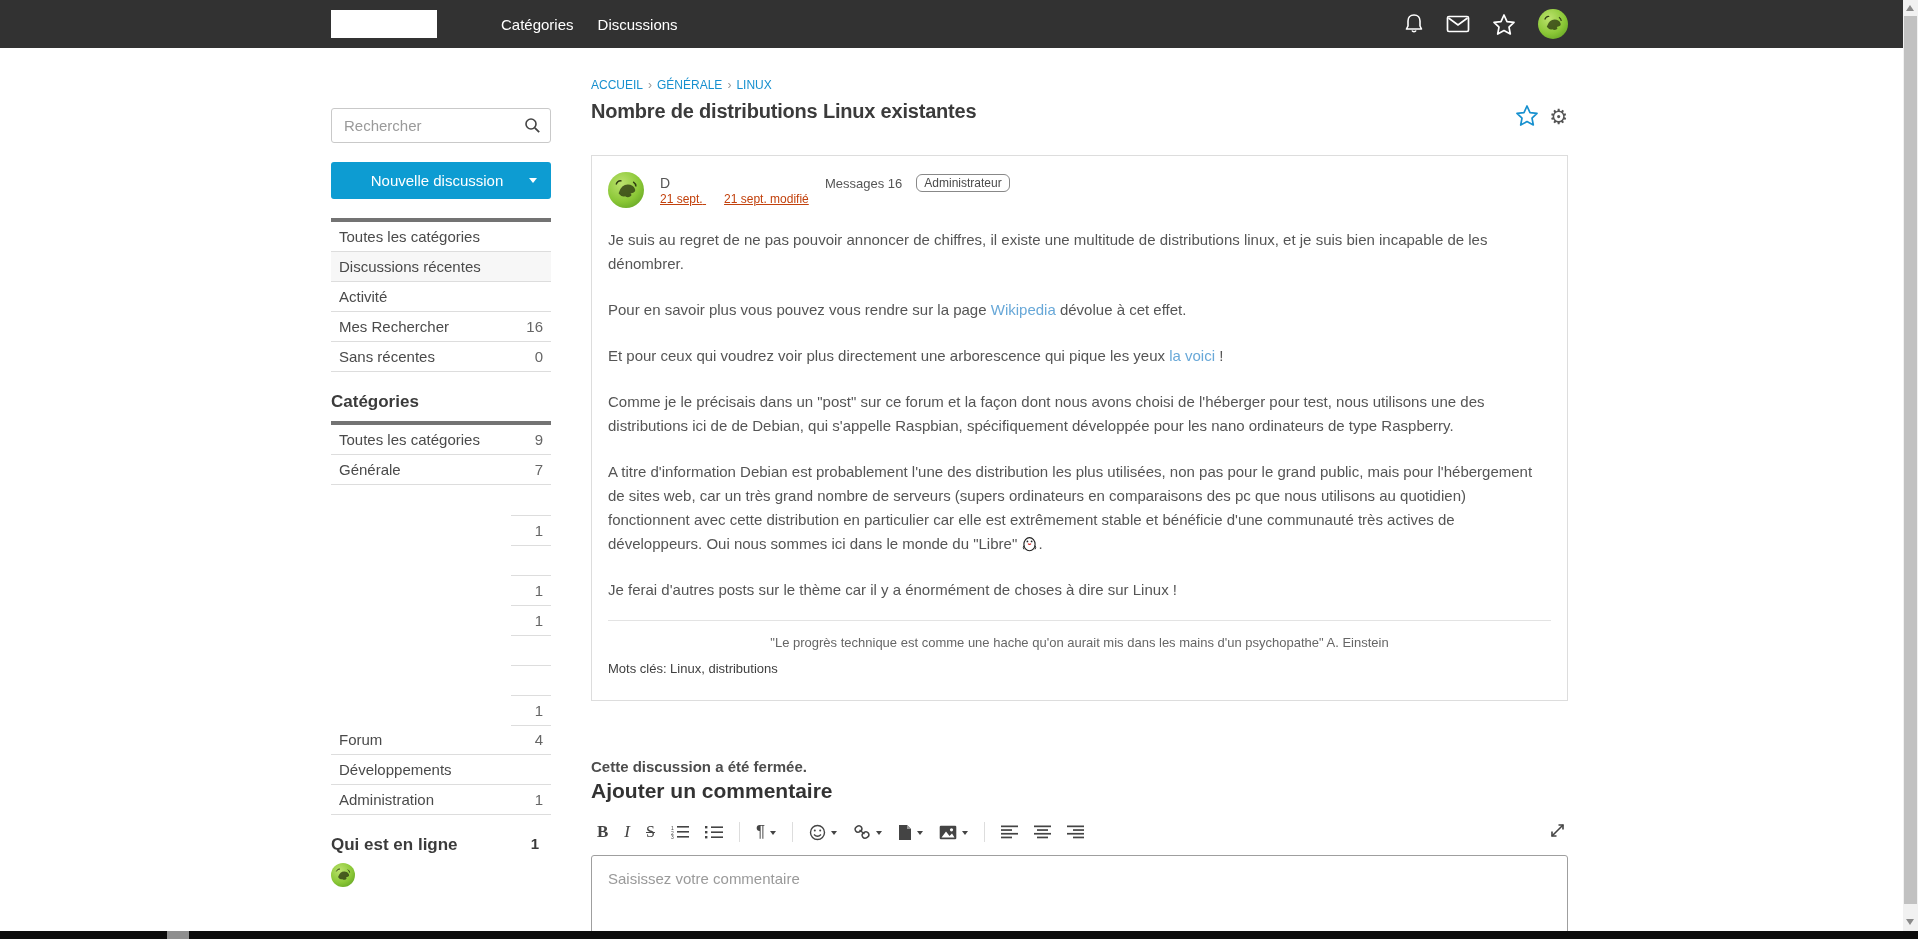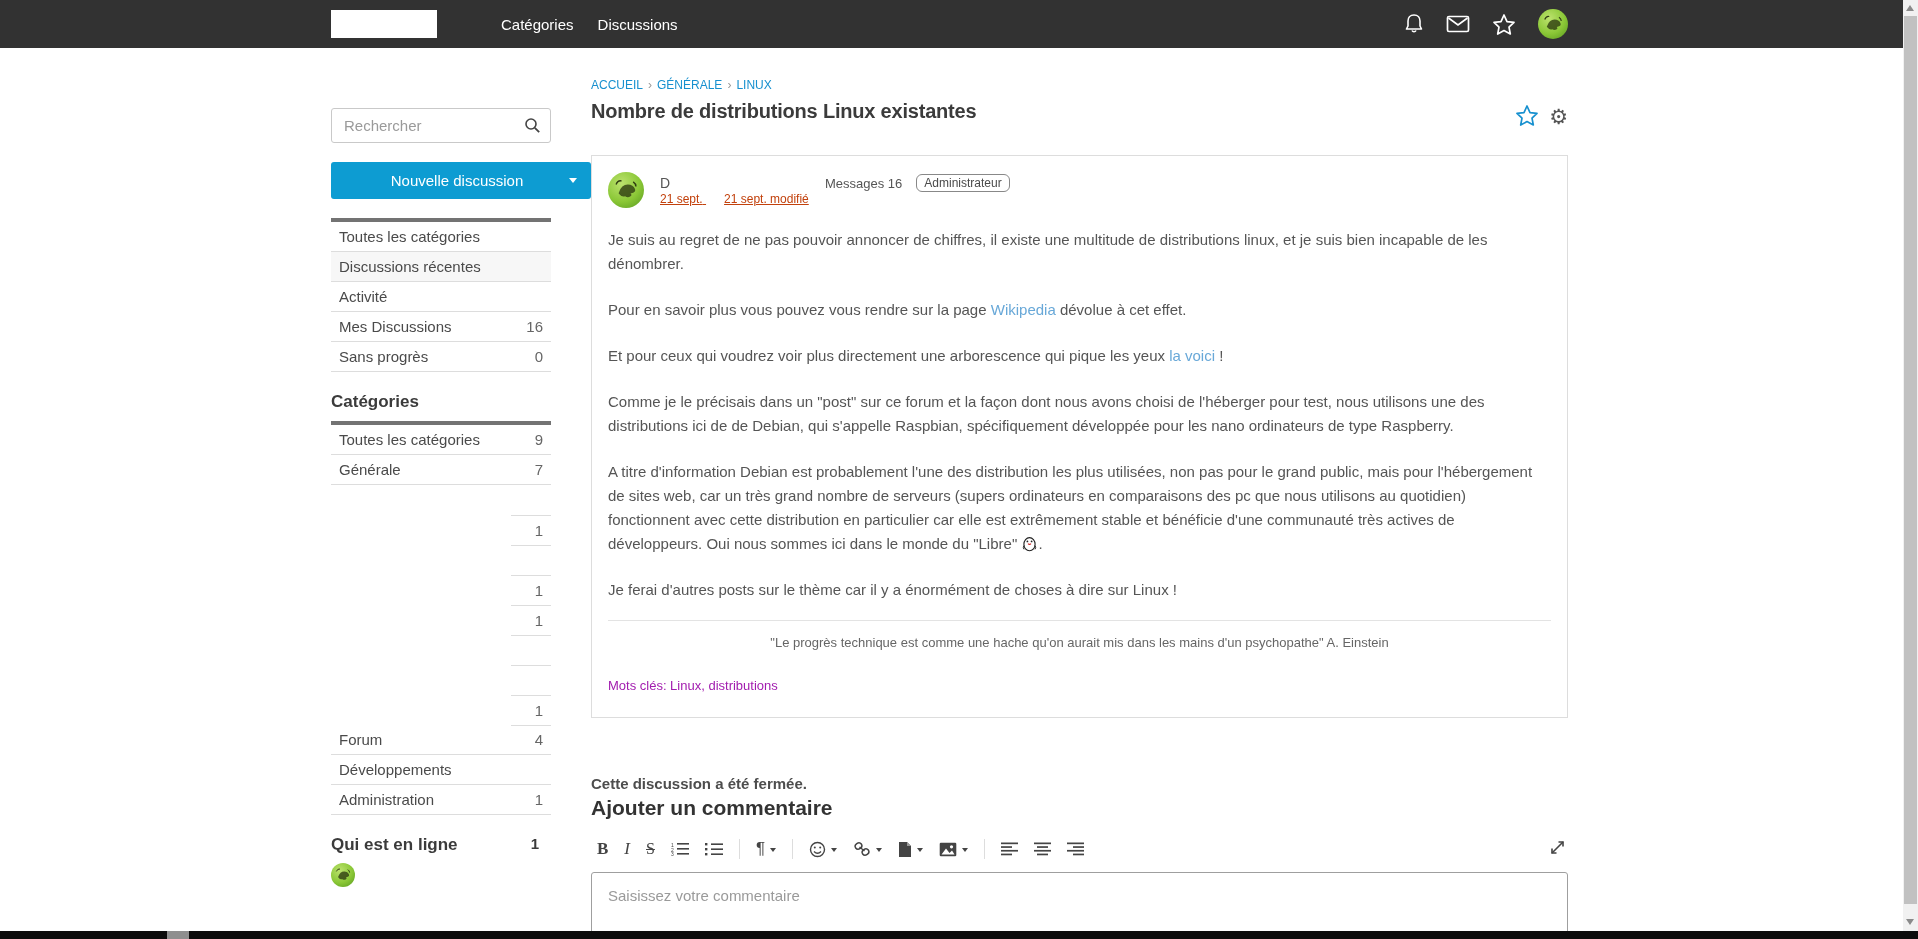--- a/index.html
+++ b/index.html
@@ -38,21 +38,21 @@
   .sidebar { width:220px; flex:0 0 auto; }
   .main { width:977px; margin-left:40px; flex:0 0 auto; }
 
   
   .search-wrap { position:relative; margin-top:60px; }
   .search-input { width:220px; height:35px; border:1px solid #c9c9c9; border-radius:3px;
     padding:0 34px 0 12px; font-size:15px; color:#555; font-family:inherit; outline:none; }
   .search-input::placeholder { color:#9a9a9a; }
   .search-icon { position:absolute; right:10px; top:9px; }
 
-  .new-disc-btn { margin-top:19px; width:260px; height:37px; background:#0d9cd2; border:none; border-radius:3px;
+  .new-disc-btn { margin-top:19px; width:220px; height:37px; background:#0d9cd2; border:none; border-radius:3px;
     color:#fff; font-size:15px; font-family:inherit; display:flex; align-items:center; cursor:pointer; position:relative; }
   .new-disc-btn .lbl { flex:1; text-align:center; padding-left:14px; }
   .caret { display:inline-block; width:0; height:0; border-left:4px solid transparent;
     border-right:4px solid transparent; border-top:5px solid currentColor; }
   .new-disc-btn .caret { margin-right:14px; }
 
   ul.side-list { list-style:none; margin-top:19px; border-top:4px solid #737373; }
   ul.side-list li { position:relative; height:30px; display:flex; align-items:center;
     padding:0 8px; border-bottom:1px solid #ddd; font-size:15px; color:#4a4a4a; cursor:pointer; }
   ul.side-list li .cnt { margin-left:auto; color:#666; }
@@ -87,21 +87,21 @@
   .ph-line2 .edited { margin-left:18px; }
 
   .post-body { margin-top:20px; font-size:15px; line-height:24px; color:#555; }
   .post-body p { margin-bottom:22px; }
   .post-body p:last-child { margin-bottom:0; }
   .post-body a.body-link { color:#68a8d8; text-decoration:none; cursor:pointer; }
   .post-body svg.penguin { vertical-align:-3px; margin:0 1px; }
 
   .sig-divider { border:none; border-top:1px solid #e3e3e3; margin:18px 0 0 0; }
   .signature { margin-top:14px; text-align:center; font-size:13px; color:#666; }
-  .post-tags { margin-top:28px; font-size:13px; color:#a21caf; }
+  .post-tags { margin-top:11px; font-size:13px; color:#404040; }
 
   .closed-notice { margin-top:57px; font-size:15px; color:#4d4d4d;font-weight:bold; }
   .add-comment-heading { margin-top:4px; font-size:21px; font-weight:bold; color:#333; }
 
   .editor-toolbar { margin-top:16px; display:flex; align-items:center; color:#444; }
   .tb-group { display:flex; align-items:center; gap:4px; }
   .tb-sep { width:1px; height:20px; background:#ddd; margin:0 10px; }
   .tb-btn { display:flex; align-items:center; gap:5px; padding:3px 6px; cursor:pointer; border-radius:2px; color:#444; }
   .tb-btn .glyph-b { font-family:"Liberation Serif", serif; font-weight:bold; font-size:17px; }
   .tb-btn .glyph-i { font-family:"Liberation Serif", serif; font-style:italic; font-size:17px; }
@@ -177,25 +177,25 @@
           <li>
             <span>Toutes les catégories</span>
           </li>
           <li class="hovered">
             <span>Discussions récentes</span>
           </li>
           <li>
             <span>Activité</span>
           </li>
           <li>
-            <span>Mes Discussions</span>
+            <span>Mes Rechercher</span>
             <span class="cnt">16</span>
           </li>
           <li>
-            <span>Sans progrès</span>
+            <span>Sans récentes</span>
             <span class="cnt">0</span>
           </li>
         </ul>
 
       <div class="side-heading">
         <span>Catégories</span>
       </div>
       <ul class="side-list" id="cat-list">
           <li>
             <span>Toutes les catégories</span>

